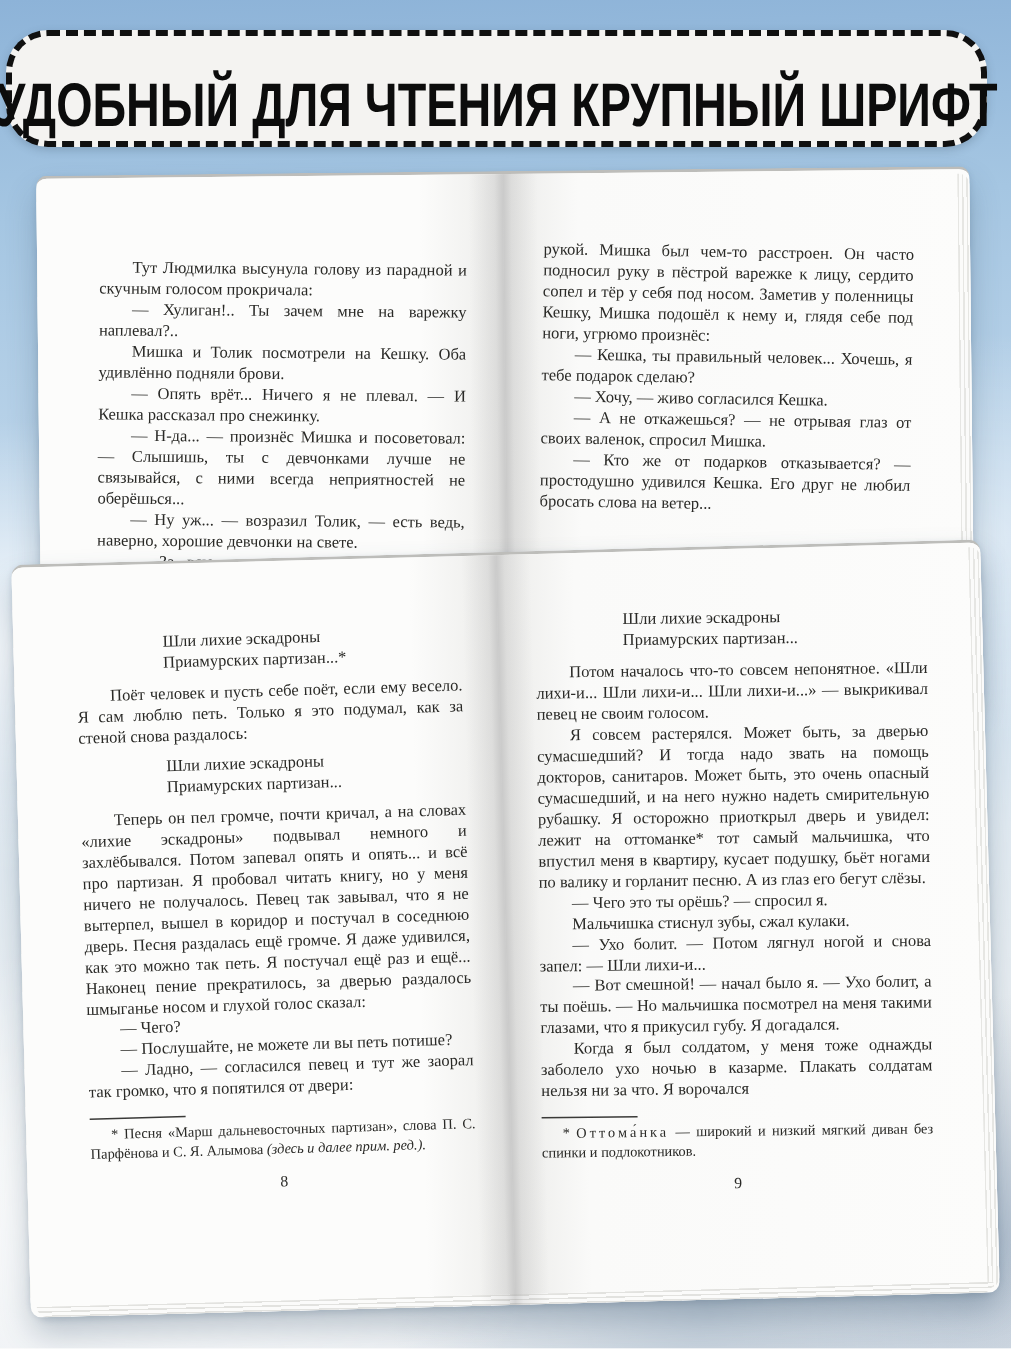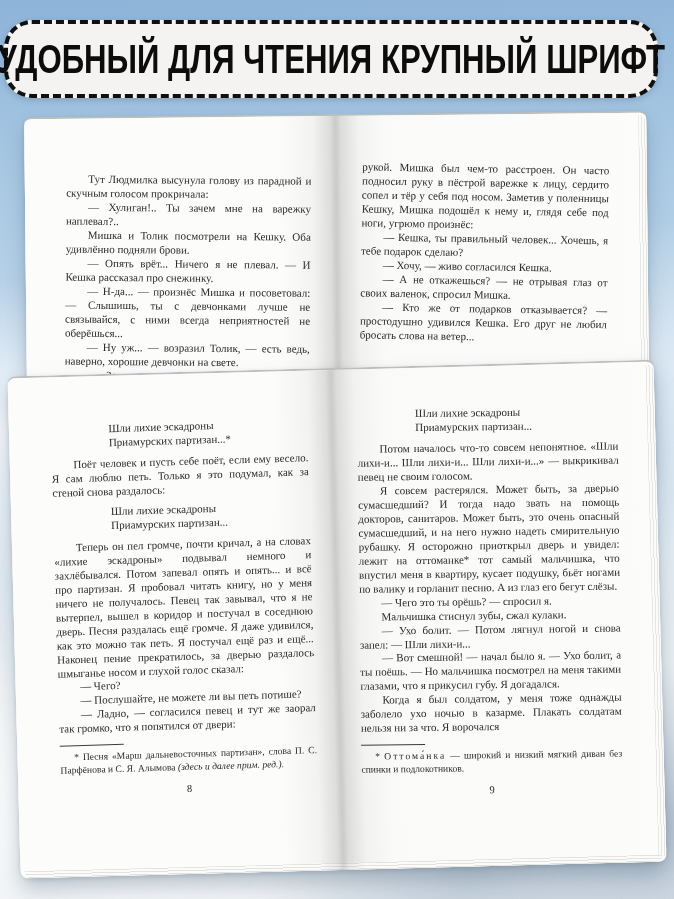--- a/index.html
+++ b/index.html
@@ -11,21 +11,21 @@
       radial-gradient(45% 26% at 70% 97%, rgba(177,192,207,.75), rgba(177,192,207,0) 70%),
       radial-gradient(40% 26% at 98% 92%, rgba(158,176,196,.7), rgba(158,176,196,0) 70%),
       radial-gradient(42% 24% at 2% 48%, rgba(255,255,255,.85), rgba(255,255,255,0) 70%),
       radial-gradient(40% 22% at 97% 40%, rgba(255,255,255,.45), rgba(255,255,255,0) 70%),
       linear-gradient(178deg,#8db3d8 0%,#a5c6e2 16%,#c3d9ec 42%,#e2ebf2 62%,#eff2f4 82%,#e9edf1 100%);
   }
   
   .banner{
     position:absolute;left:4px;right:16px;top:20px;height:70px;
     background:#f4f3f1;border:4px dashed #101010;border-radius:28px;
-    display:flex;align-items:center;justify-content:center;
+    display:flex;align-items:flex-end;justify-content:center;
     box-shadow:0 2px 6px rgba(50,70,90,.25);
   }
   .banner-text{
     font-family:"Liberation Sans",sans-serif;font-weight:bold;font-size:41px;
     color:#0c0c0c;white-space:nowrap;transform:scaleX(.76);letter-spacing:0;
   }
   
   .book{position:absolute;display:flex;background:#fbfbfa;border-radius:7px;
     box-shadow:0 12px 20px rgba(60,85,110,.30),0 2px 4px rgba(60,85,110,.20);
     border-top:2px solid #bdbdba;}

